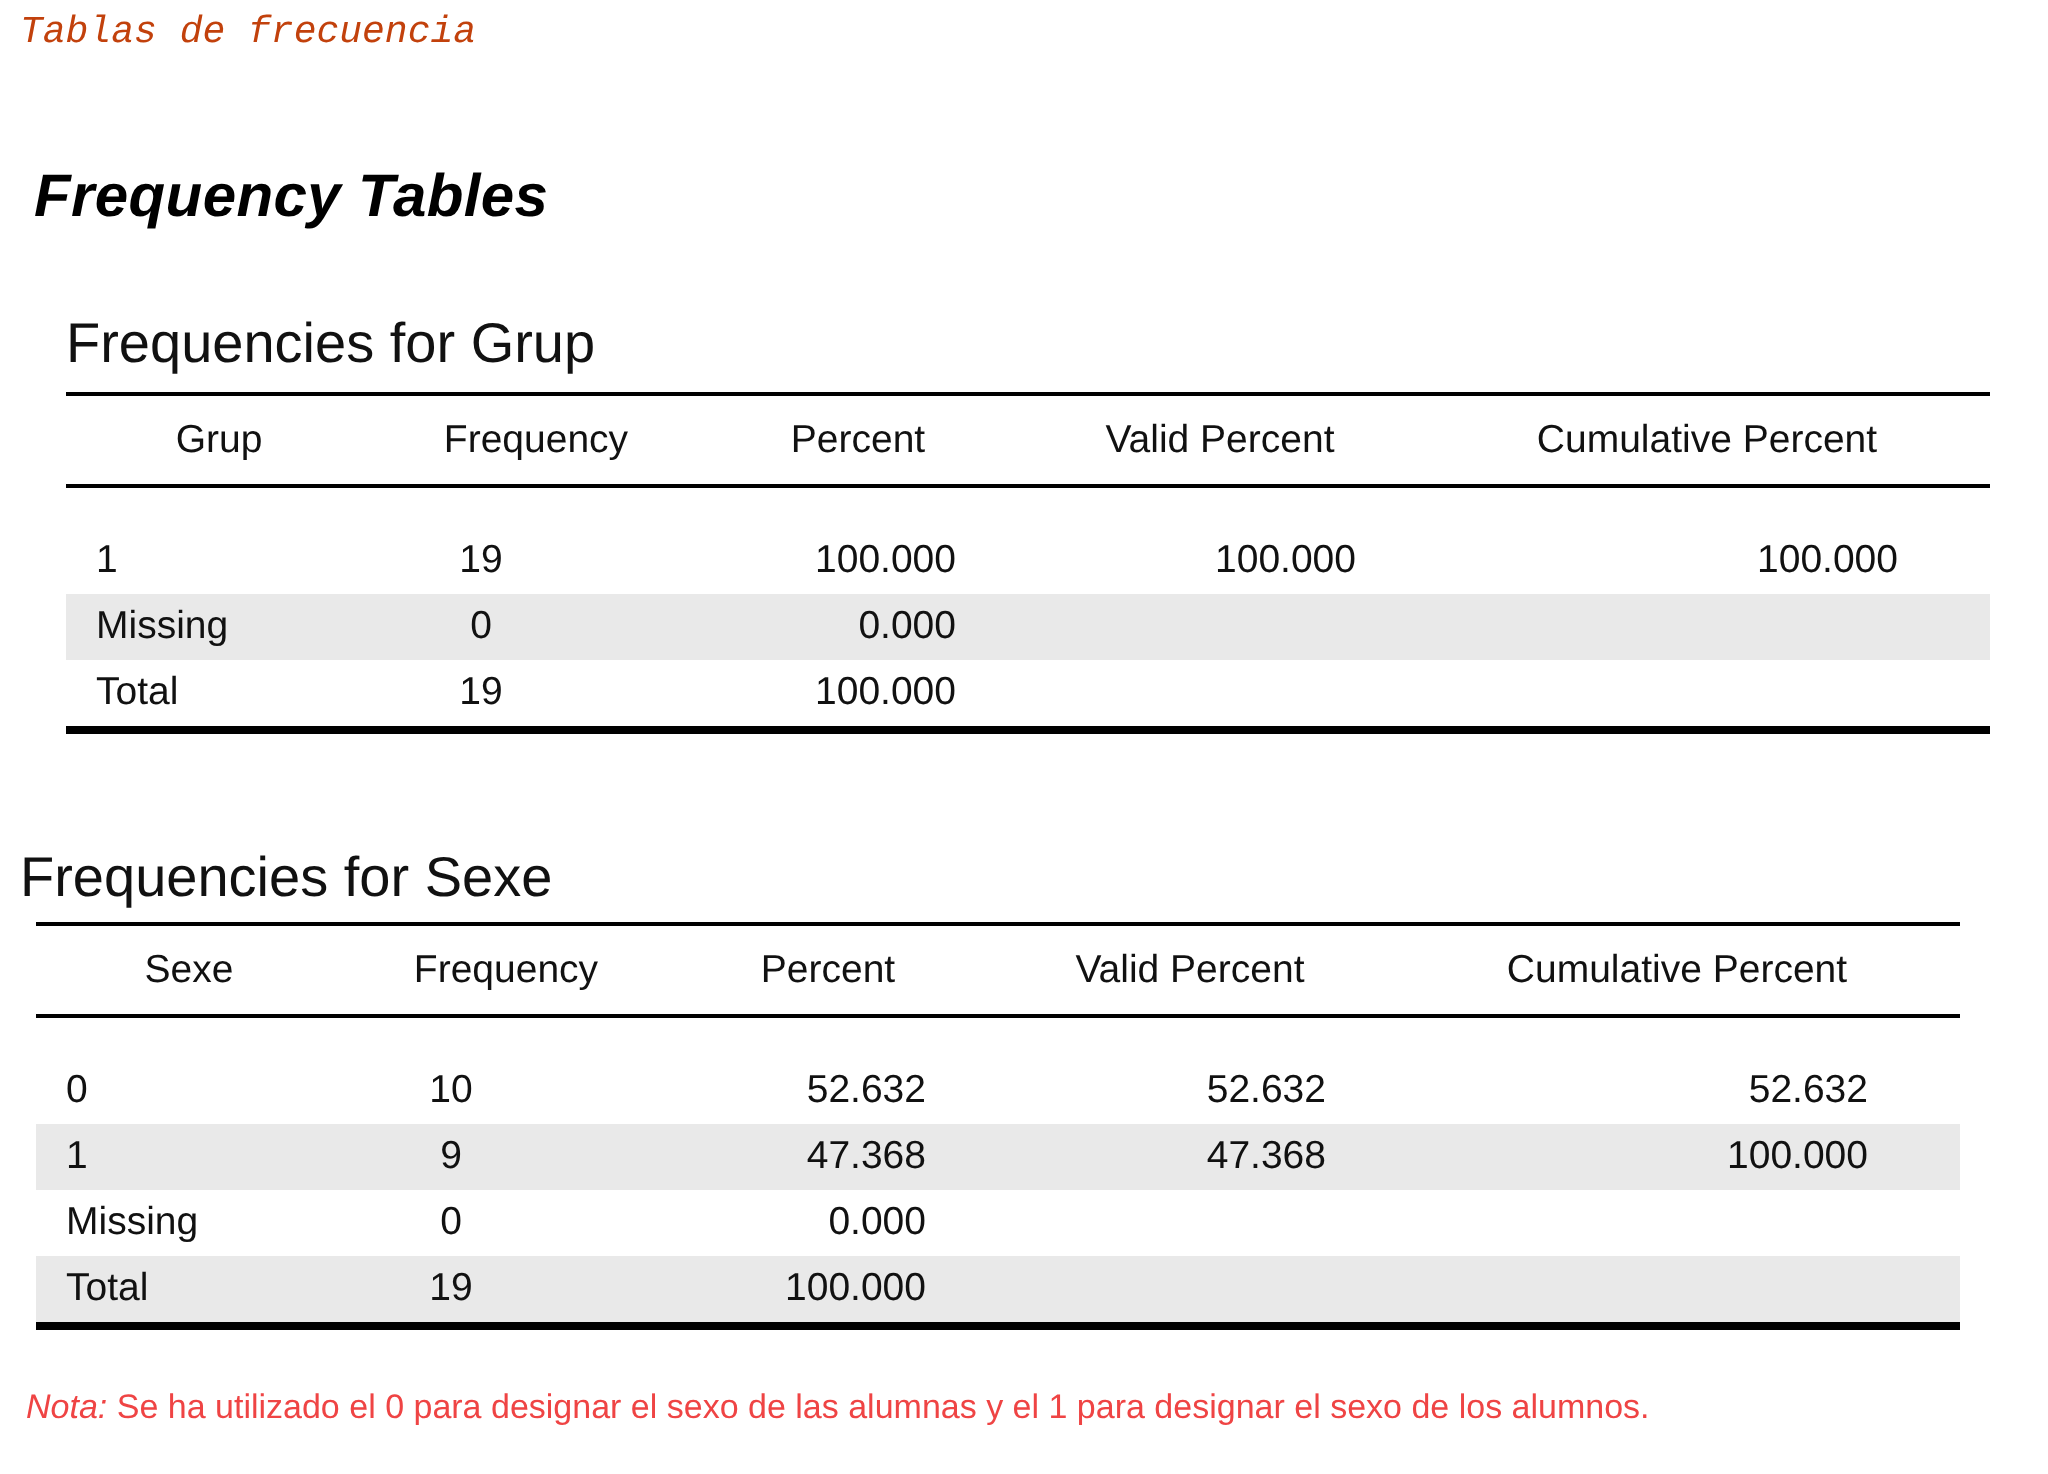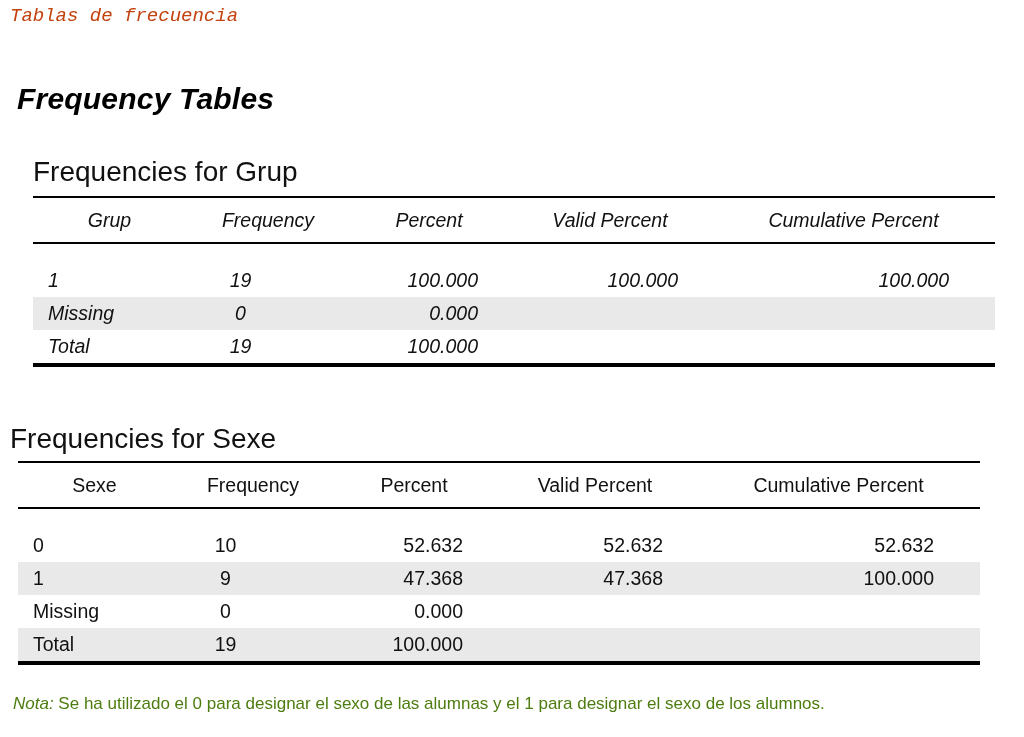--- a/index.html
+++ b/index.html
@@ -45,21 +45,21 @@
   #caption-2 { left: 10px; top: 423px; }
 
   
   table.freq {
     border-collapse: collapse;
     table-layout: fixed;
     width: 962px;
     border-top: 2.5px solid #000;
     border-bottom: 4px solid #000;
   }
-  #table-1 { left: 33px; top: 196px; font-style: italic; }
+  #table-1 { left: 33px; top: 196px; }
   #table-2 { left: 18px; top: 461px; }
 
   table.freq th {
     height: 44px;
     padding: 0;
     font-weight: 400;
     font-size: 19.5px;
     text-align: center;
     vertical-align: middle;
     border-bottom: 2px solid #000;
@@ -78,21 +78,21 @@
   table.freq td:nth-child(1) { text-align: left;  padding-left: 15px; }
   table.freq td:nth-child(2) { text-align: center; padding-right: 55px; }
   table.freq td:nth-child(3) { text-align: right; padding-right: 30px; }
   table.freq td:nth-child(4) { text-align: right; padding-right: 34px; }
   table.freq td:nth-child(5) { text-align: right; padding-right: 46px; }
 
   
   #note {
     left: 13px; top: 694px;
     font-size: 17px;
-    color: #4d7c0f;
+    color: #ef4444;
     white-space: nowrap;
   }
   #note .note-label { font-style: italic; }
 </style>
 </head>
 <body>
 
 <div id="breadcrumb" class="abs">Tablas de frecuencia</div>
 
 <div id="page-title" class="abs">Frequency Tables</div>

